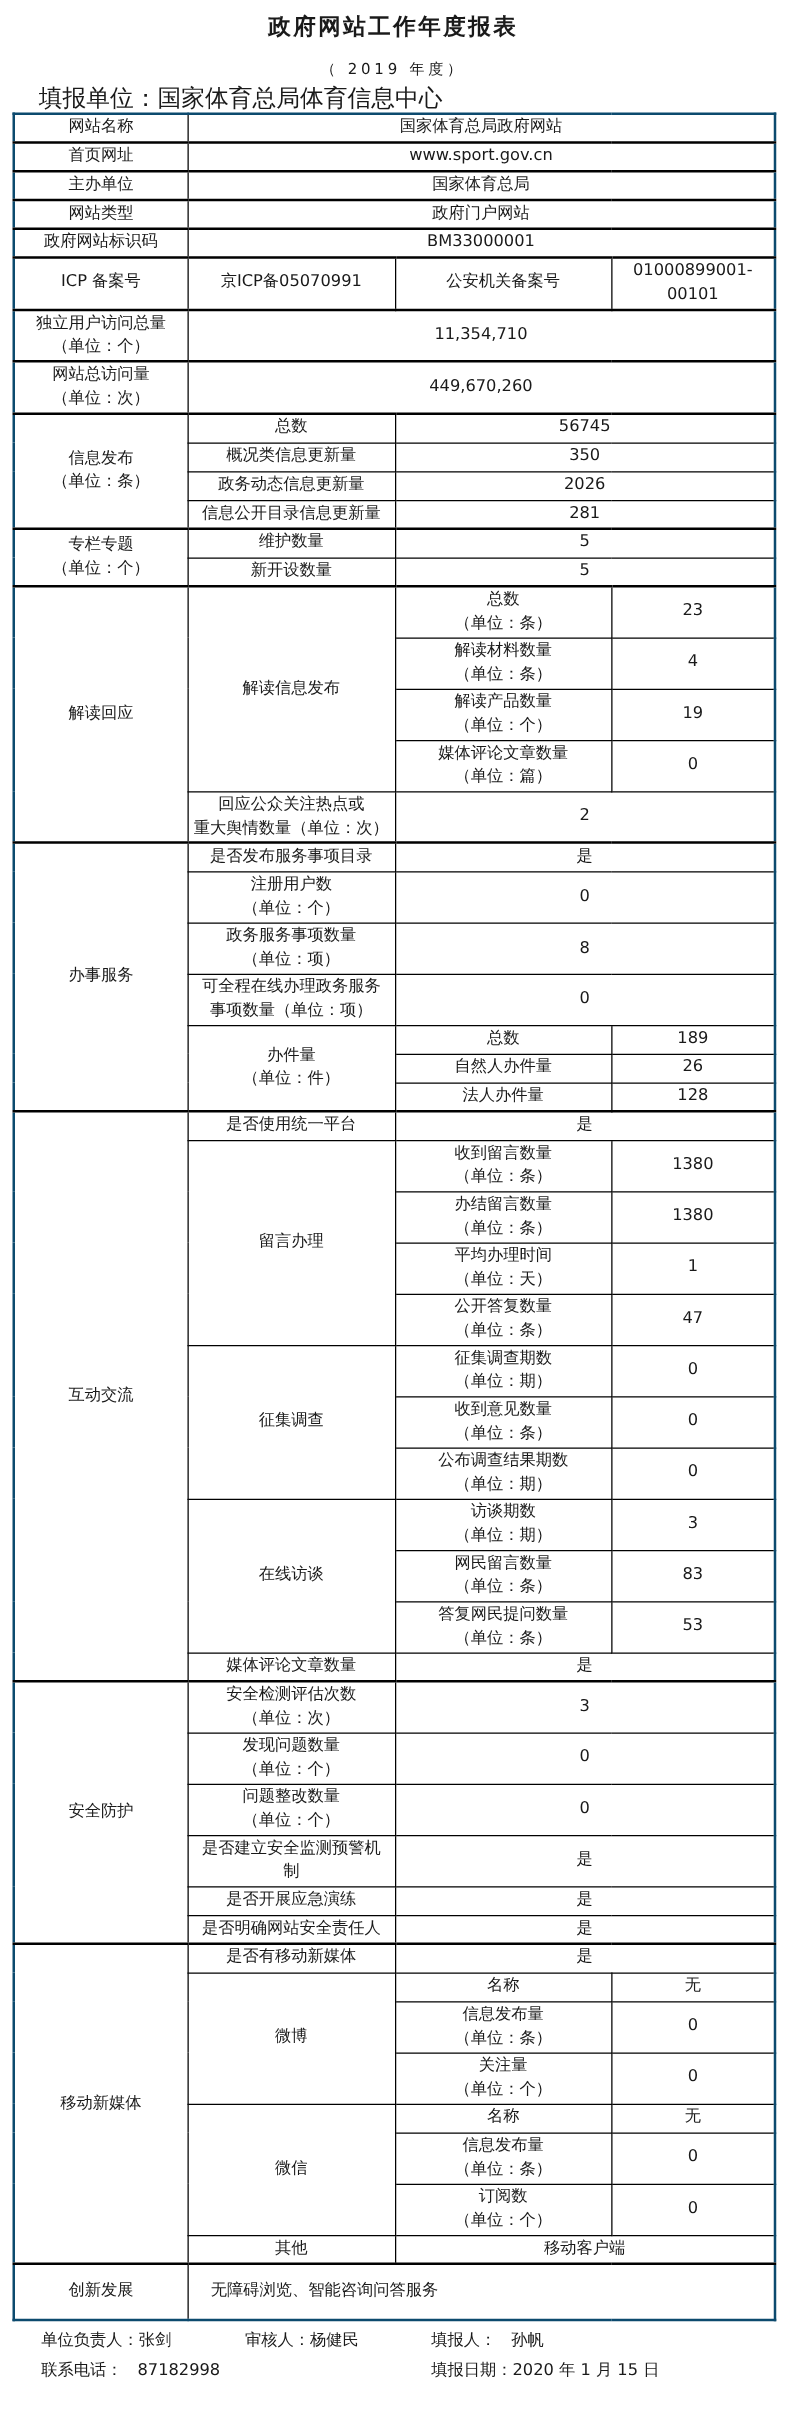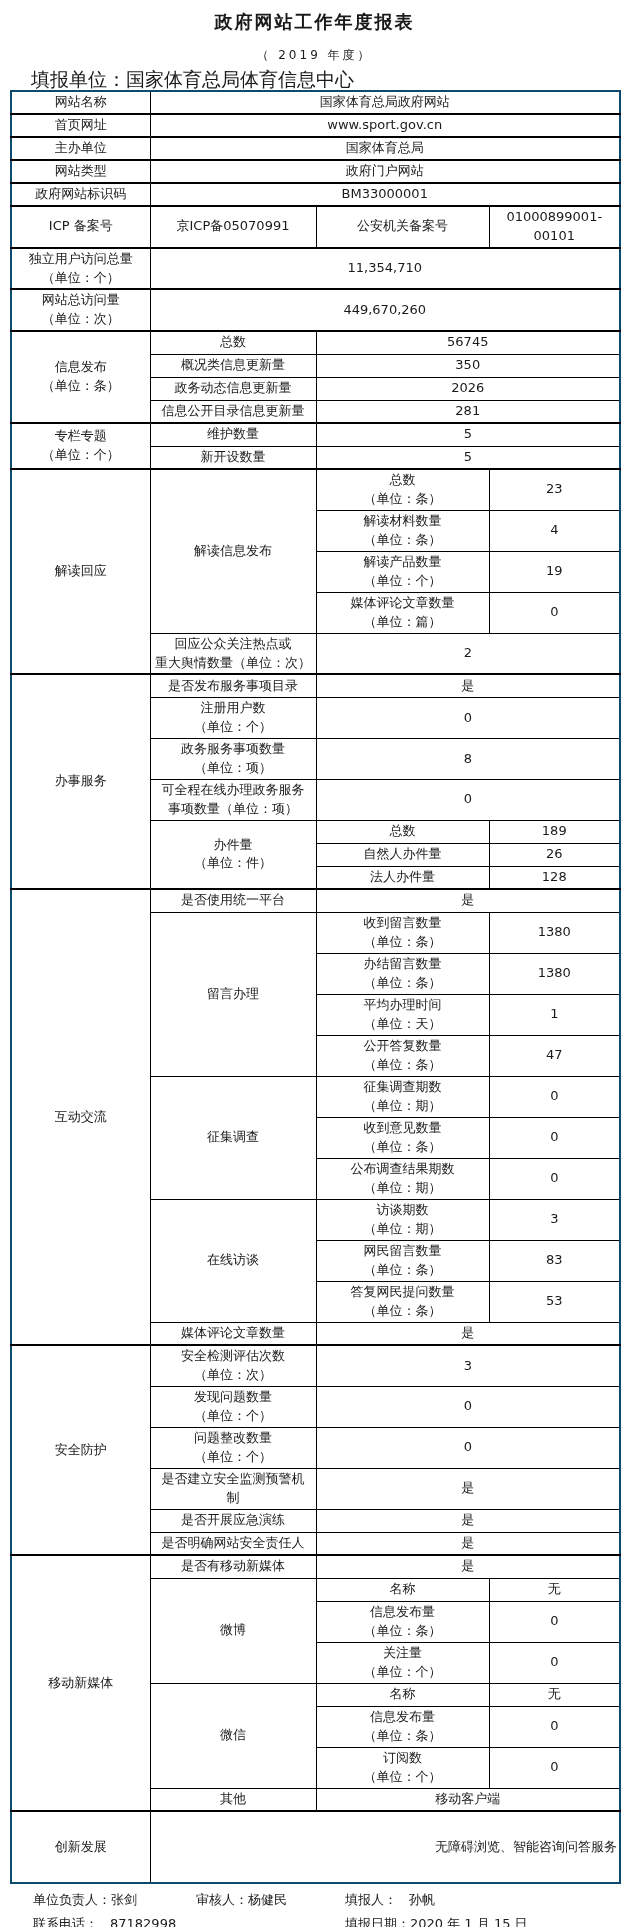--- a/index.html
+++ b/index.html
@@ -22,22 +22,22 @@
     border: 1px solid #000;
     font-size: 13px; line-height: 1.45;
     text-align: center; vertical-align: middle;
     white-space: pre-line; padding: 1px 2px;
     overflow: hidden;
   }
   tr.sec > td { border-top-width: 2px; margin-top: 36px; }
   tr.h1 { height: 23px; }
   tr.h2 { height: 41px; }
   tr.h3 { height: 34px; }
-  tr.h4 { height: 72px; }
-  td.left { text-align: right; padding-left: 18px; }
+  tr.h4 { height: 45px; }
+  td.left { text-align: left; padding-left: 18px; }
   .footer { margin: 7px 0 0 33px; font-size: 13px; }
   .footer .frow { display: flex; margin-top: 7px; line-height: 17px; }
   .fw1 { width: 163px; } .fw2 { width: 149px; } .fw3 { width: 312px; }
   .gap { margin-left: 12px; }
 </style>
 </head>
 <body>
 
 <div class="page">
   <div class="title">政府网站工作年度报表</div>

